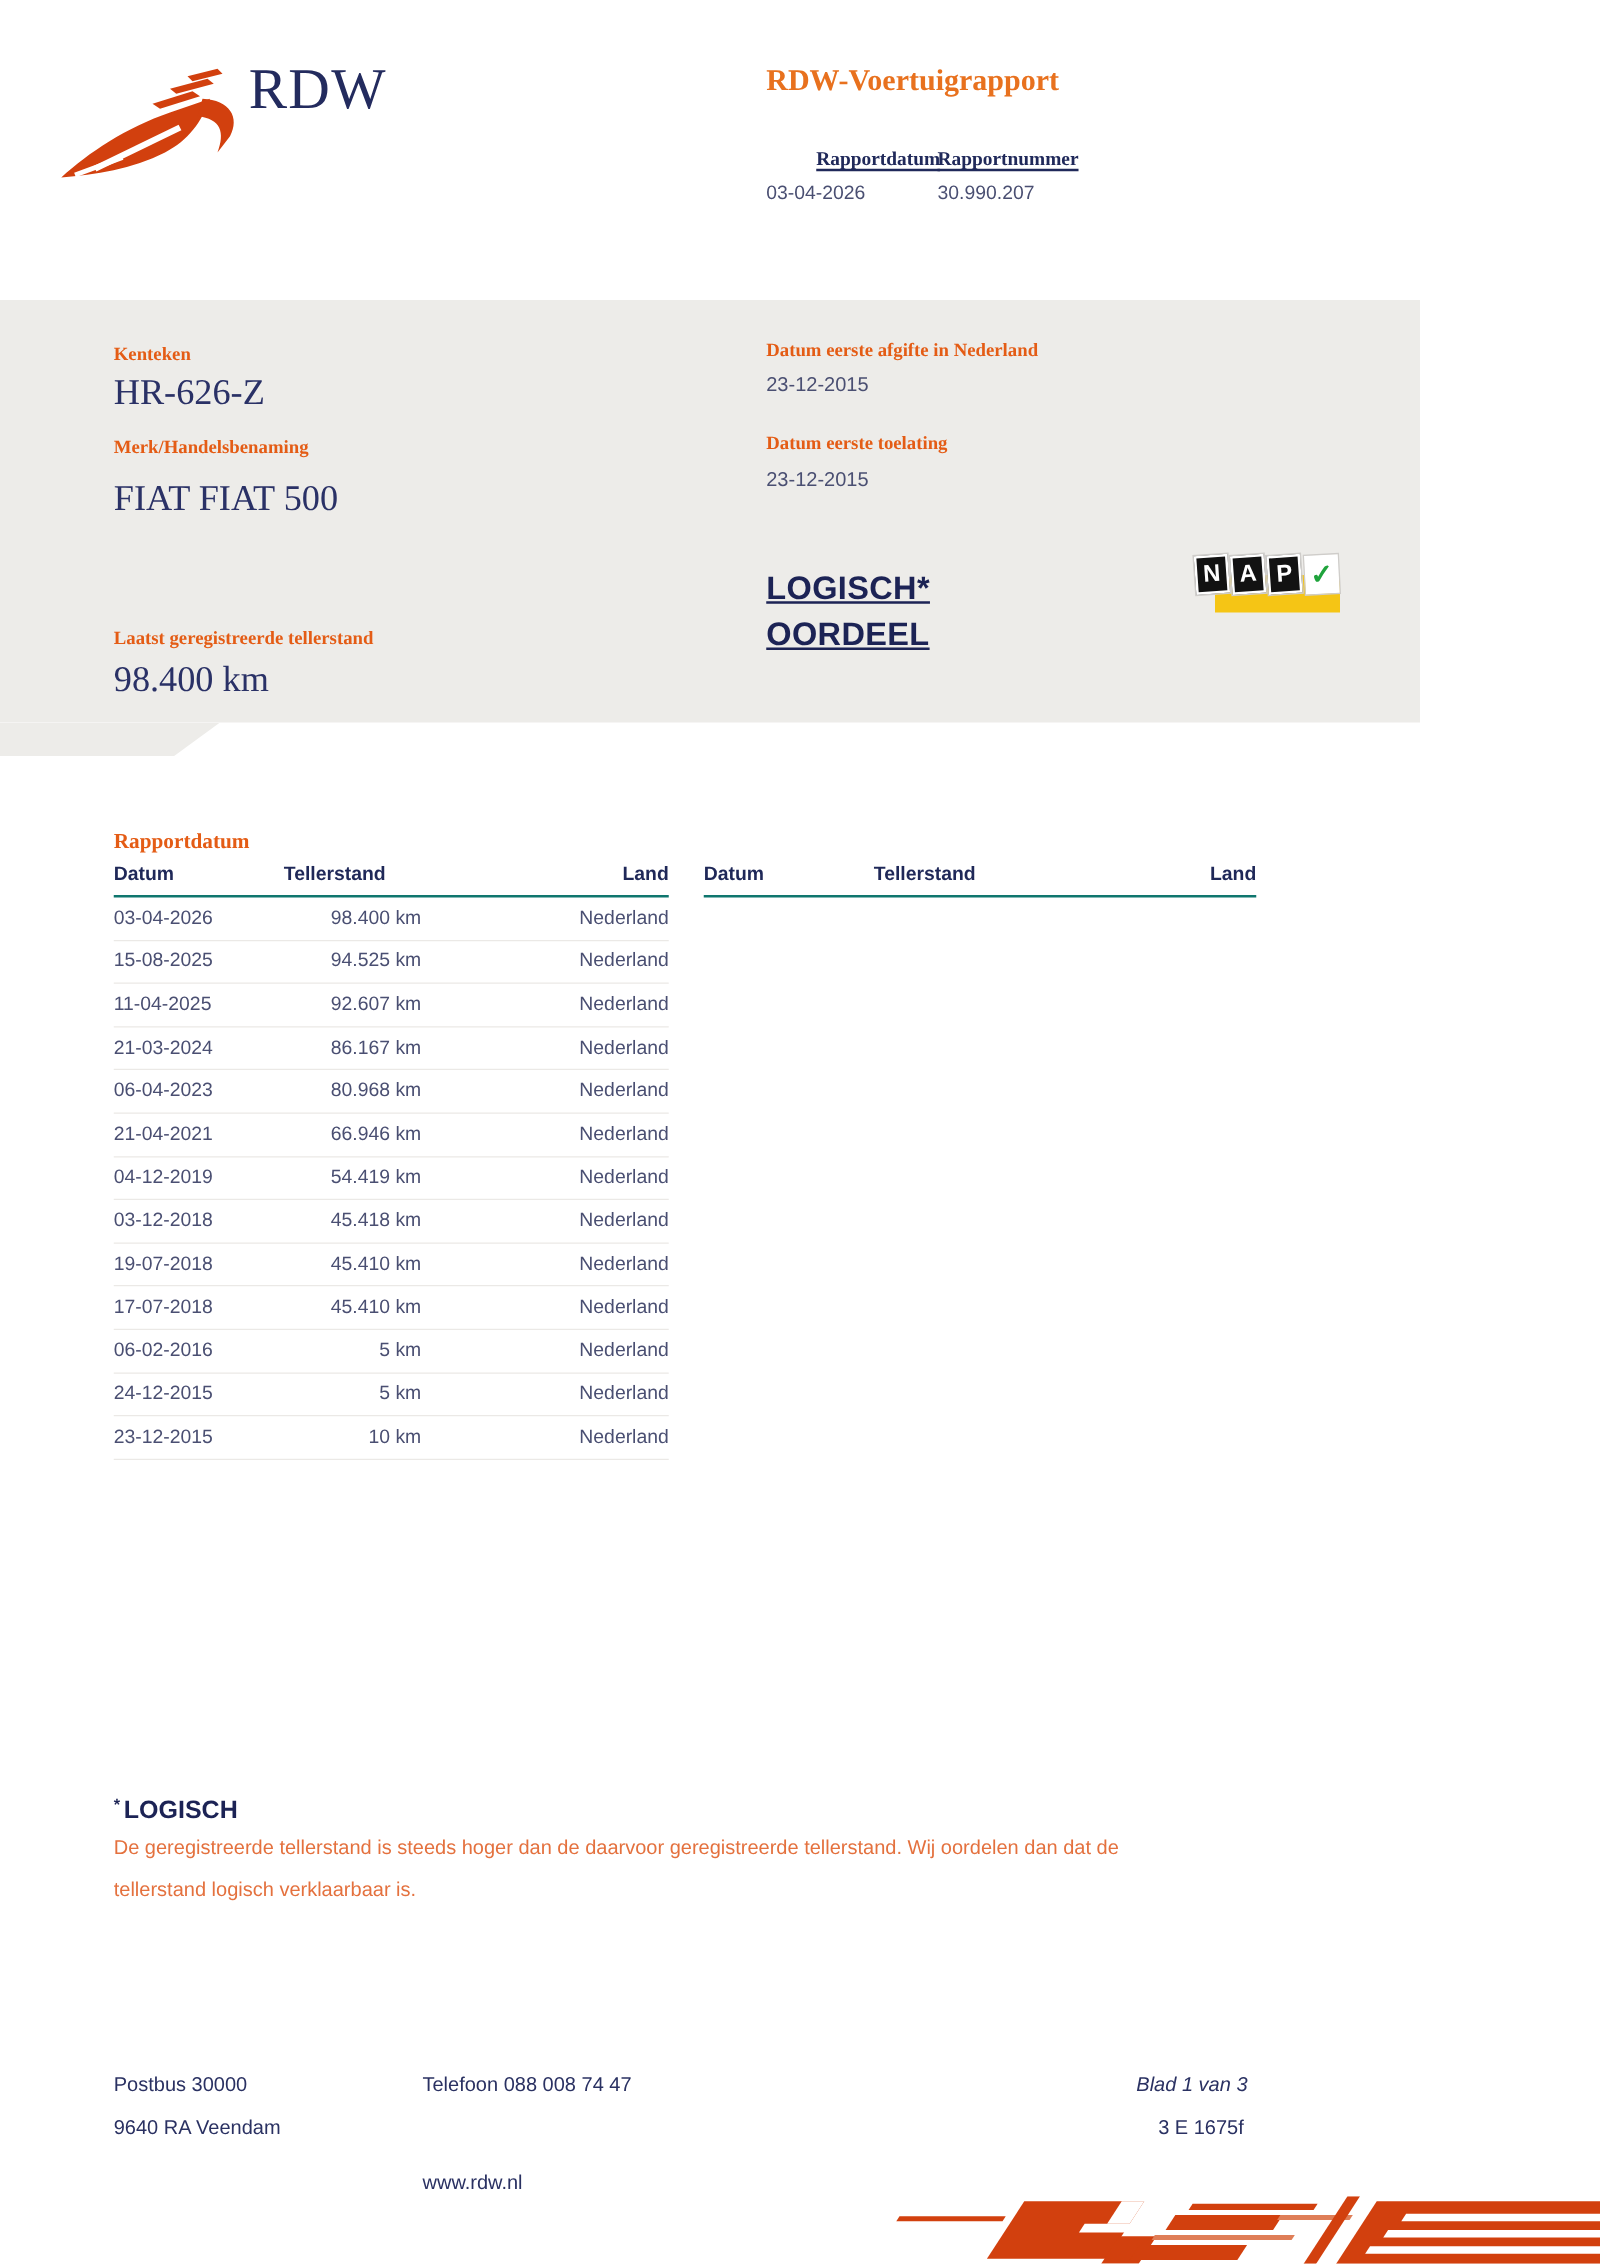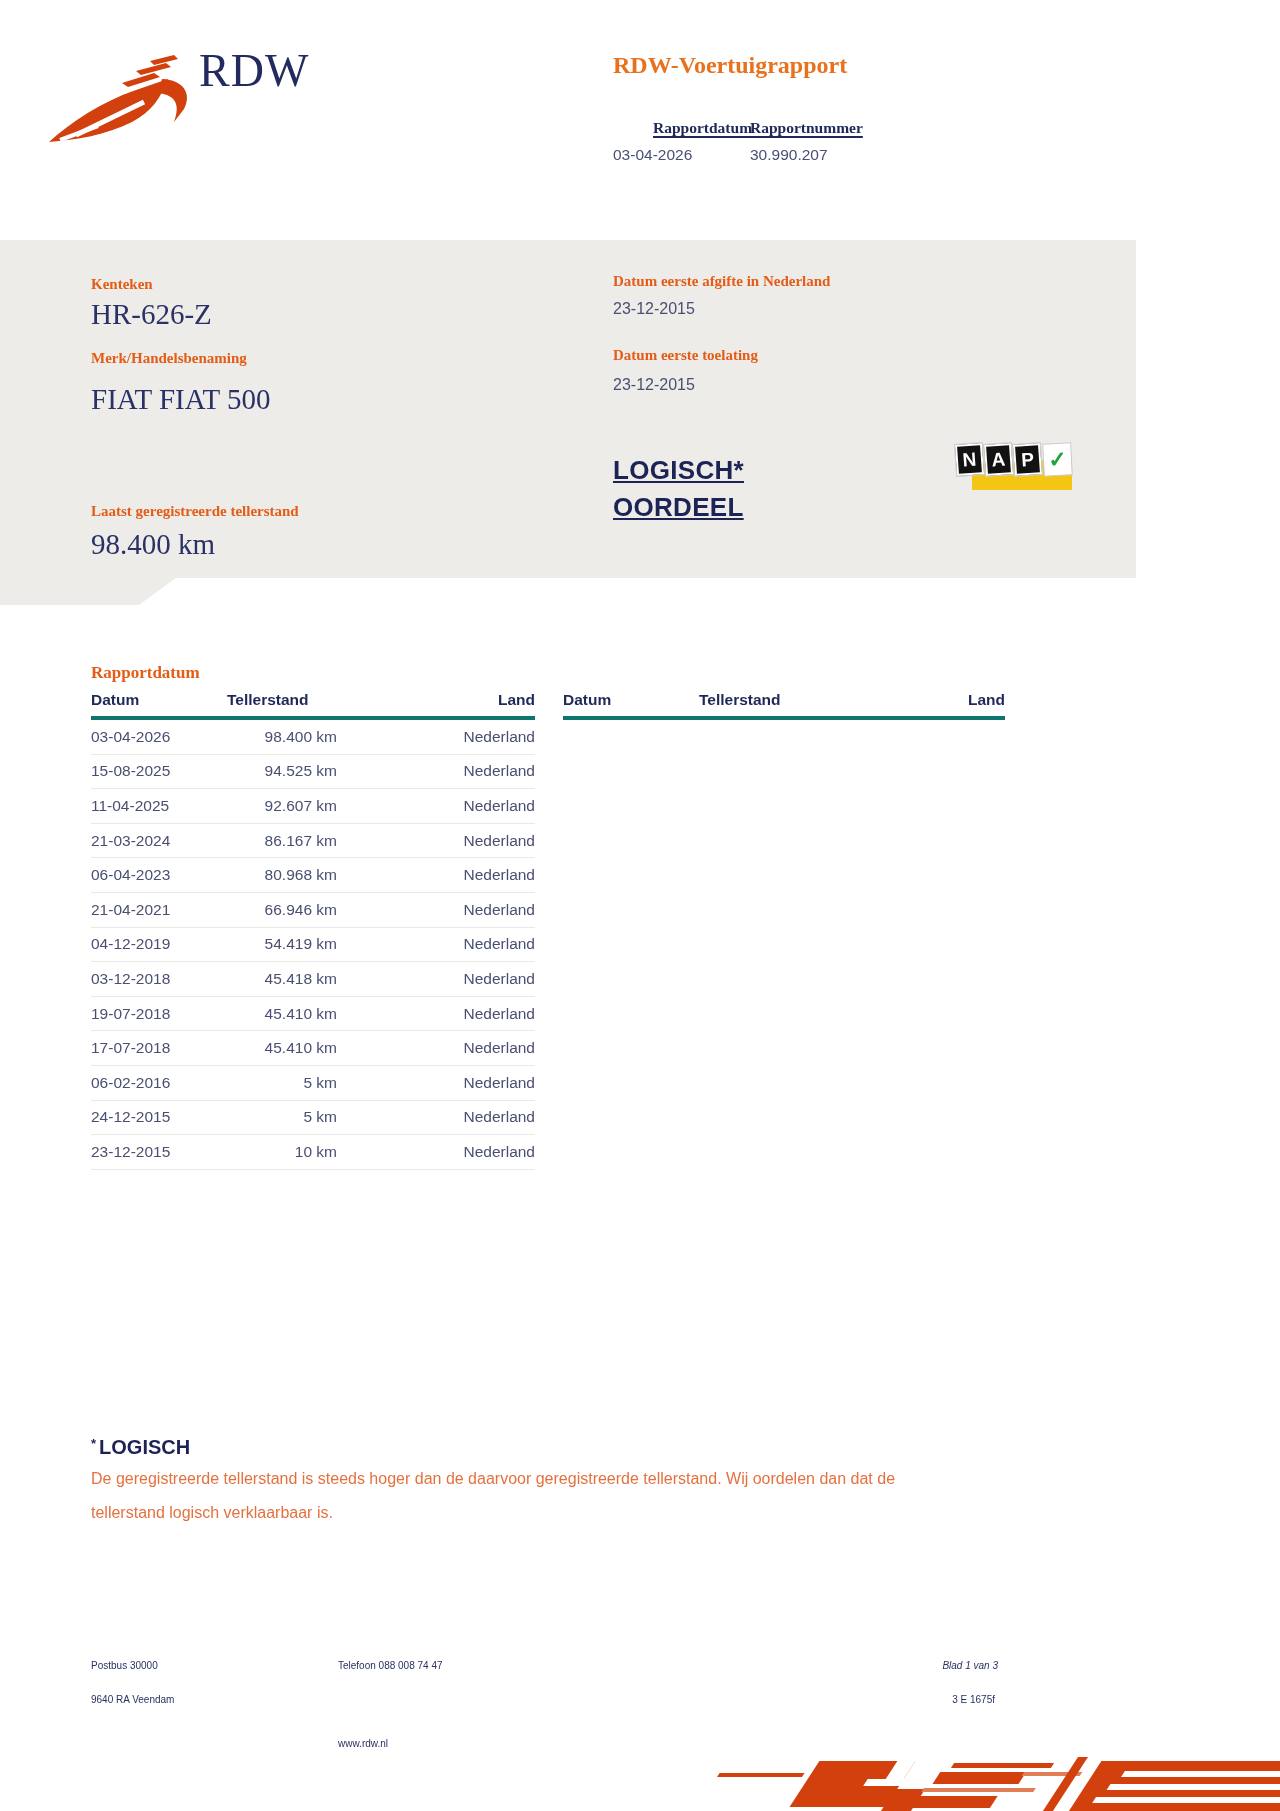--- a/index.html
+++ b/index.html
@@ -36,33 +36,33 @@
     align-items:center; justify-content:center; font-weight:bold; font-size:19px;
     border:2px solid #ffffff; outline:1px solid #cfcdca; background:#121212; color:#ffffff;
     transform:rotate(-4deg); }
   .nap-tile.t0 { left:0; } .nap-tile.t1 { left:29px; } .nap-tile.t2 { left:58px; }
   .nap-tile.check { left:88px; background:#ffffff; color:#1FA33C; font-size:22px; transform:rotate(-3deg); }
 
   
   .section-title { font-family:"Liberation Serif", serif; font-weight:bold; font-size:17px; color:#E45C15; }
   .tbl { position:absolute; width:444px; }
   .tbl-head { display:grid; grid-template-columns:136px 110px 1fr;
-    border-bottom:4px solid #0f766e; padding-bottom:7px;
+    border-bottom:2px solid #0f766e; padding-bottom:7px;
     font-weight:bold; font-size:15.5px; color:#1F2858; }
   .tbl-row { display:grid; grid-template-columns:136px 110px 1fr; height:34.6px;
     align-items:center; border-bottom:1px solid #EBE9E6; font-size:15.5px; color:#4A4F72; }
   .ta-r { text-align:right; }
 
   
   .note-title { font-weight:bold; font-size:20px; color:#1C2355; }
   .note-star { font-size:13px; vertical-align:6px; margin-right:3px; }
   .note-body { font-size:16px; color:#E4713E; line-height:34px; max-width:858px; }
 
   
-  .foot { font-size:10px; color:#2A3162; }
+  .foot { font-size:16px; color:#2A3162; }
   .foot-r { text-align:right; }
 
   .deco { right:-8px; bottom:-4px; width:600px; height:58px; }
 </style>
 </head>
 <body>
 
 <div class="page">
 
   <svg class="abs" style="left:46px; top:52px;" width="150" height="92" viewBox="0 0 150 92">

